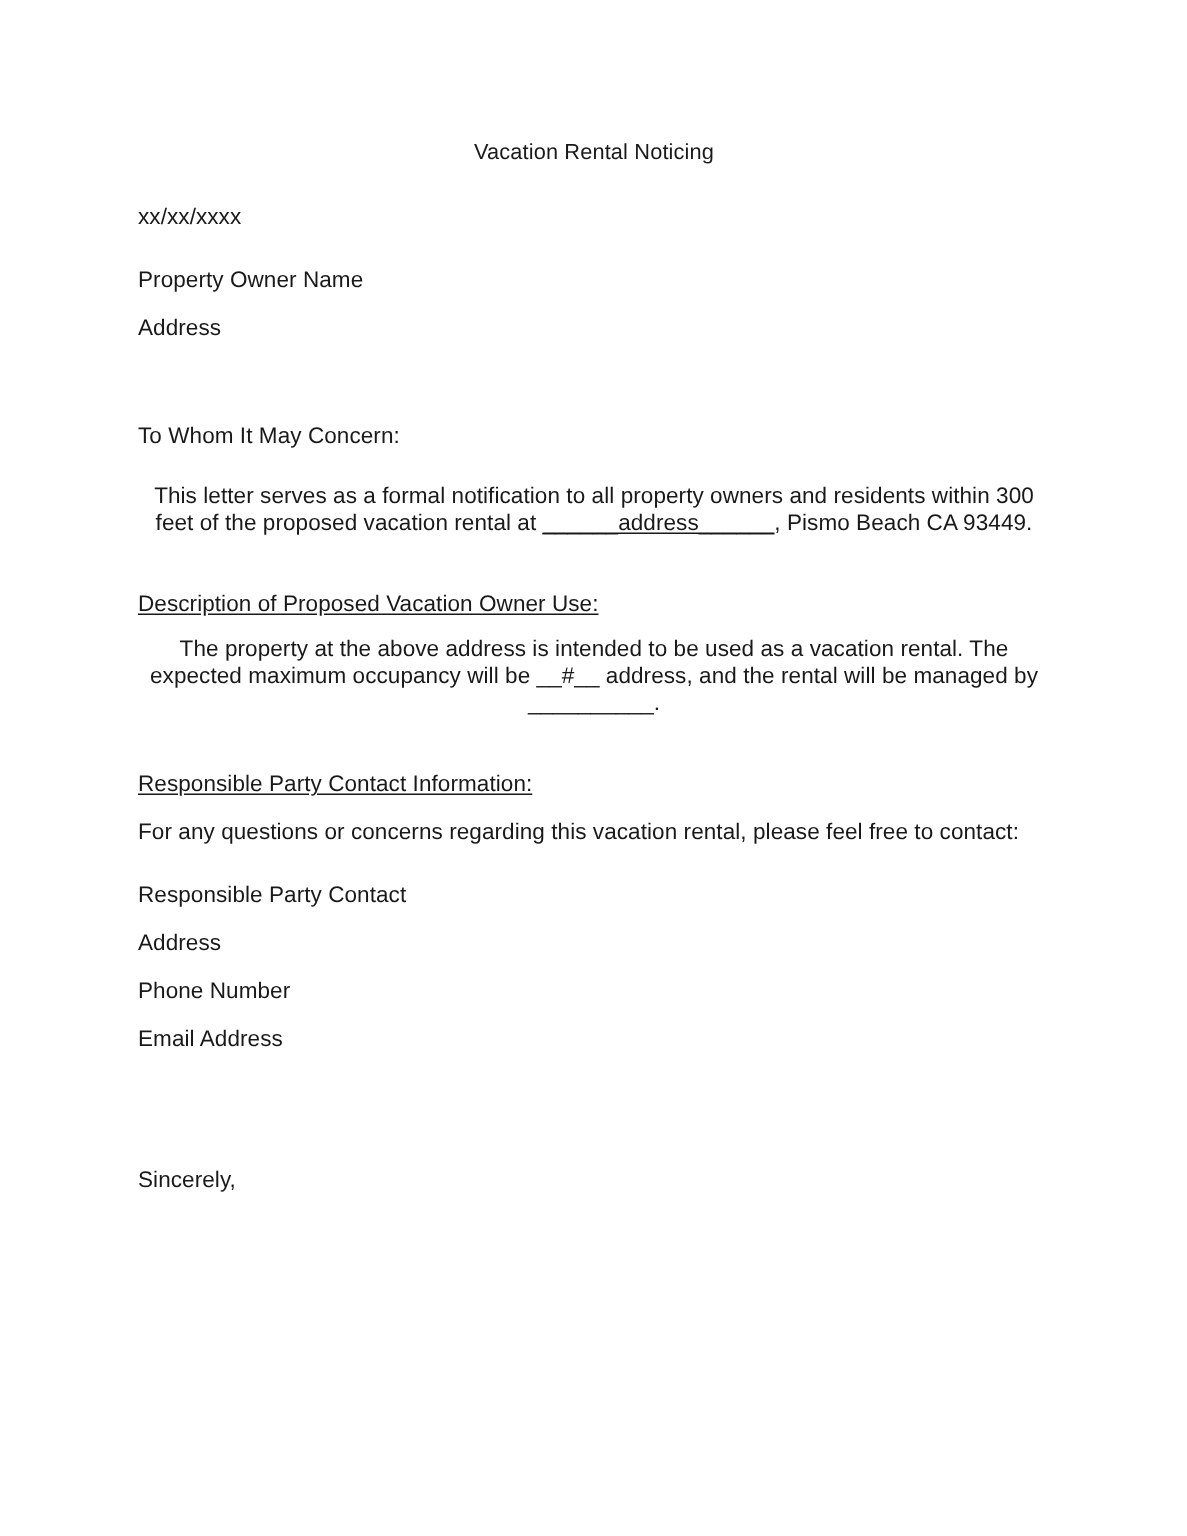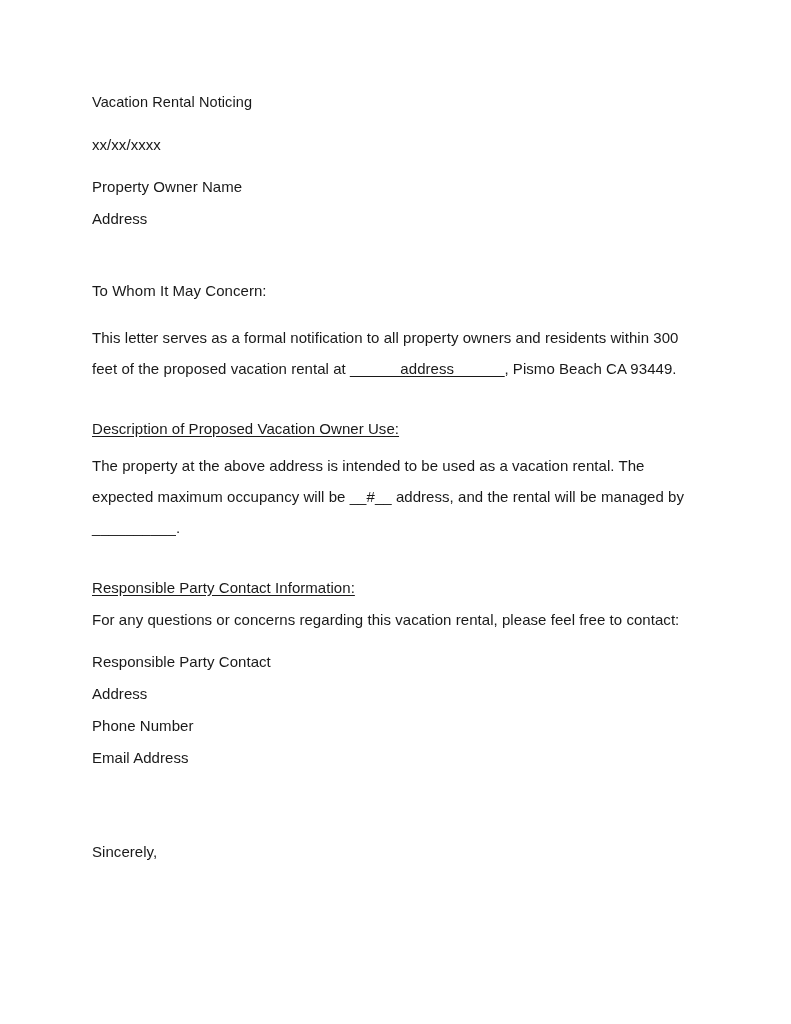--- a/index.html
+++ b/index.html
@@ -22,42 +22,43 @@
   }
 
   .content {
     position: absolute;
     left: 92px;
     top: 92px;
     width: 608px;
   }
 
   .doc-title {
-    text-align: left;
+    text-align: center;
     font-size: 14.5px;
     line-height: 20px;
     margin: 0 0 22px 0;
     font-weight: 400;
     letter-spacing: 0.1px;
   }
 
   .line {
     font-size: 15px;
     line-height: 22px;
     margin: 0 0 10px 0;
     font-weight: 400;
     letter-spacing: 0.05px;
   }
 
   .para {
     font-size: 15px;
-    line-height: 31px;
+    line-height: 18px;
     margin: 0;
     font-weight: 400;
     letter-spacing: 0.05px;
+    text-align: center;
   }
 
   .heading-underlined {
     font-size: 15px;
     line-height: 22px;
     margin: 0;
     font-weight: 400;
     text-decoration: underline;
     text-underline-offset: 2px;
     letter-spacing: 0.05px;

